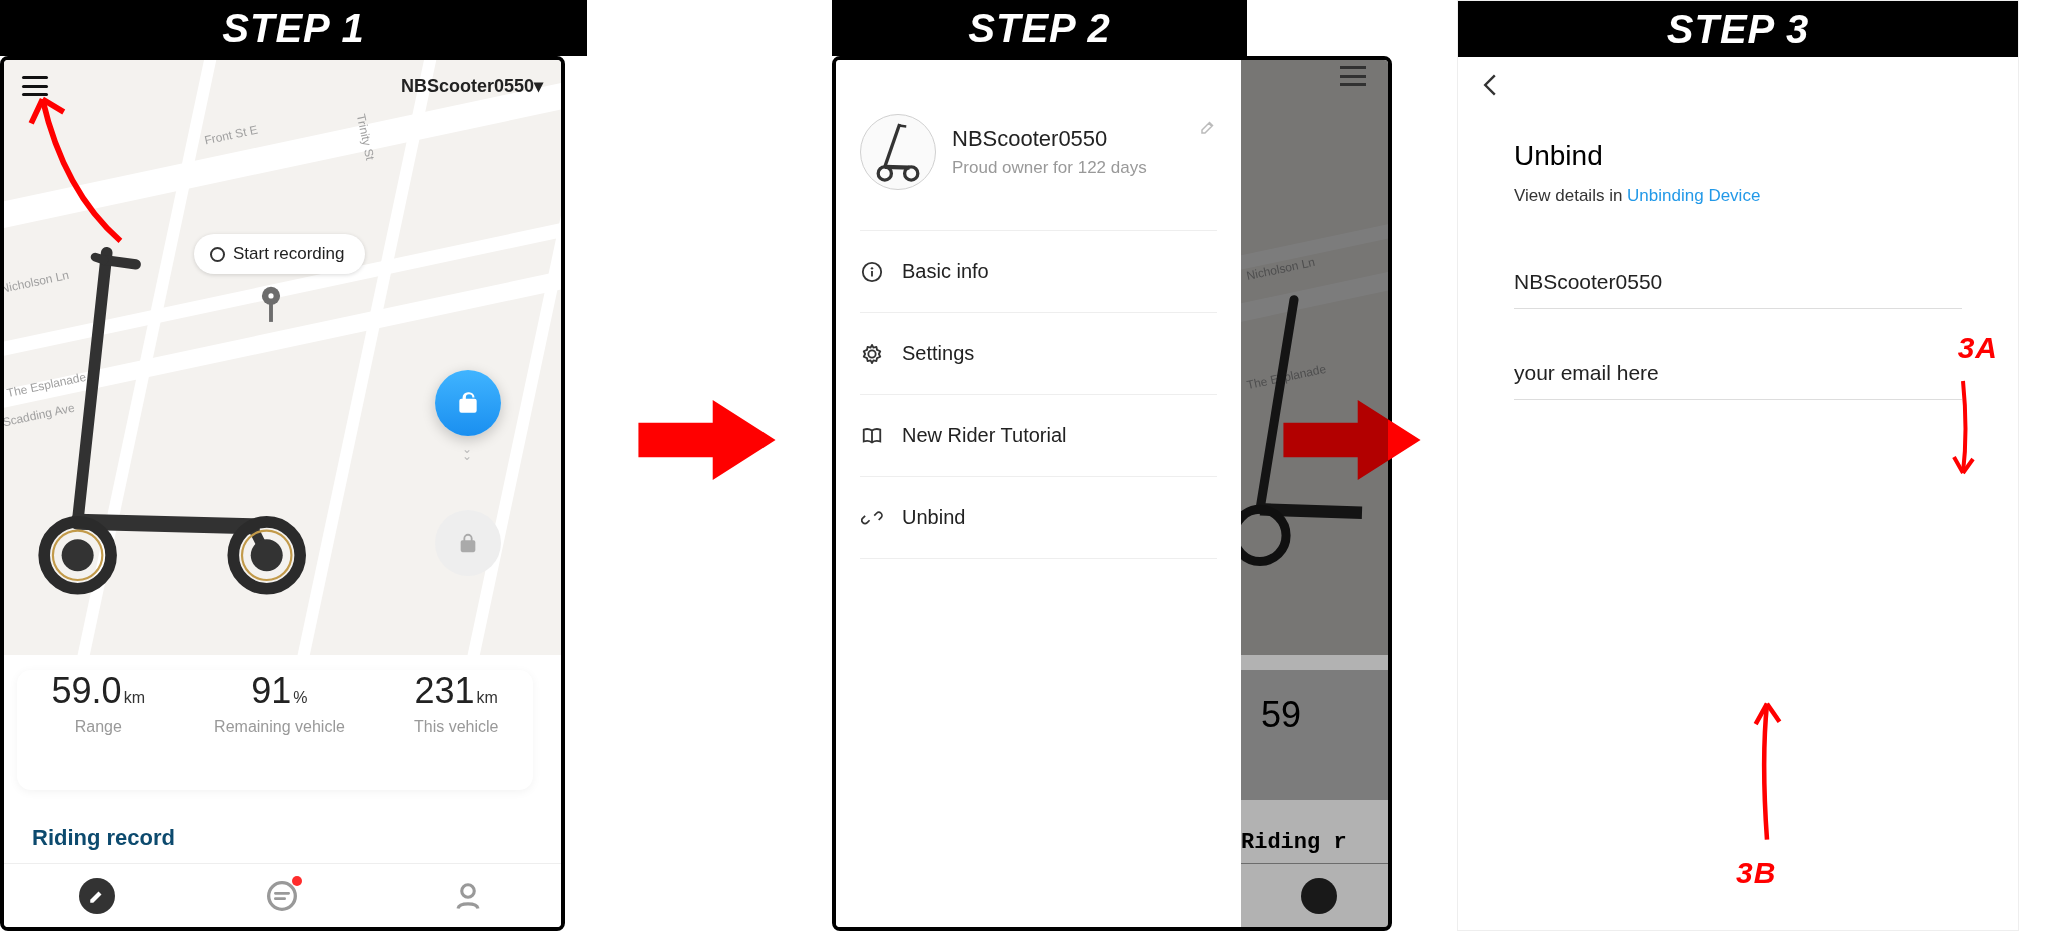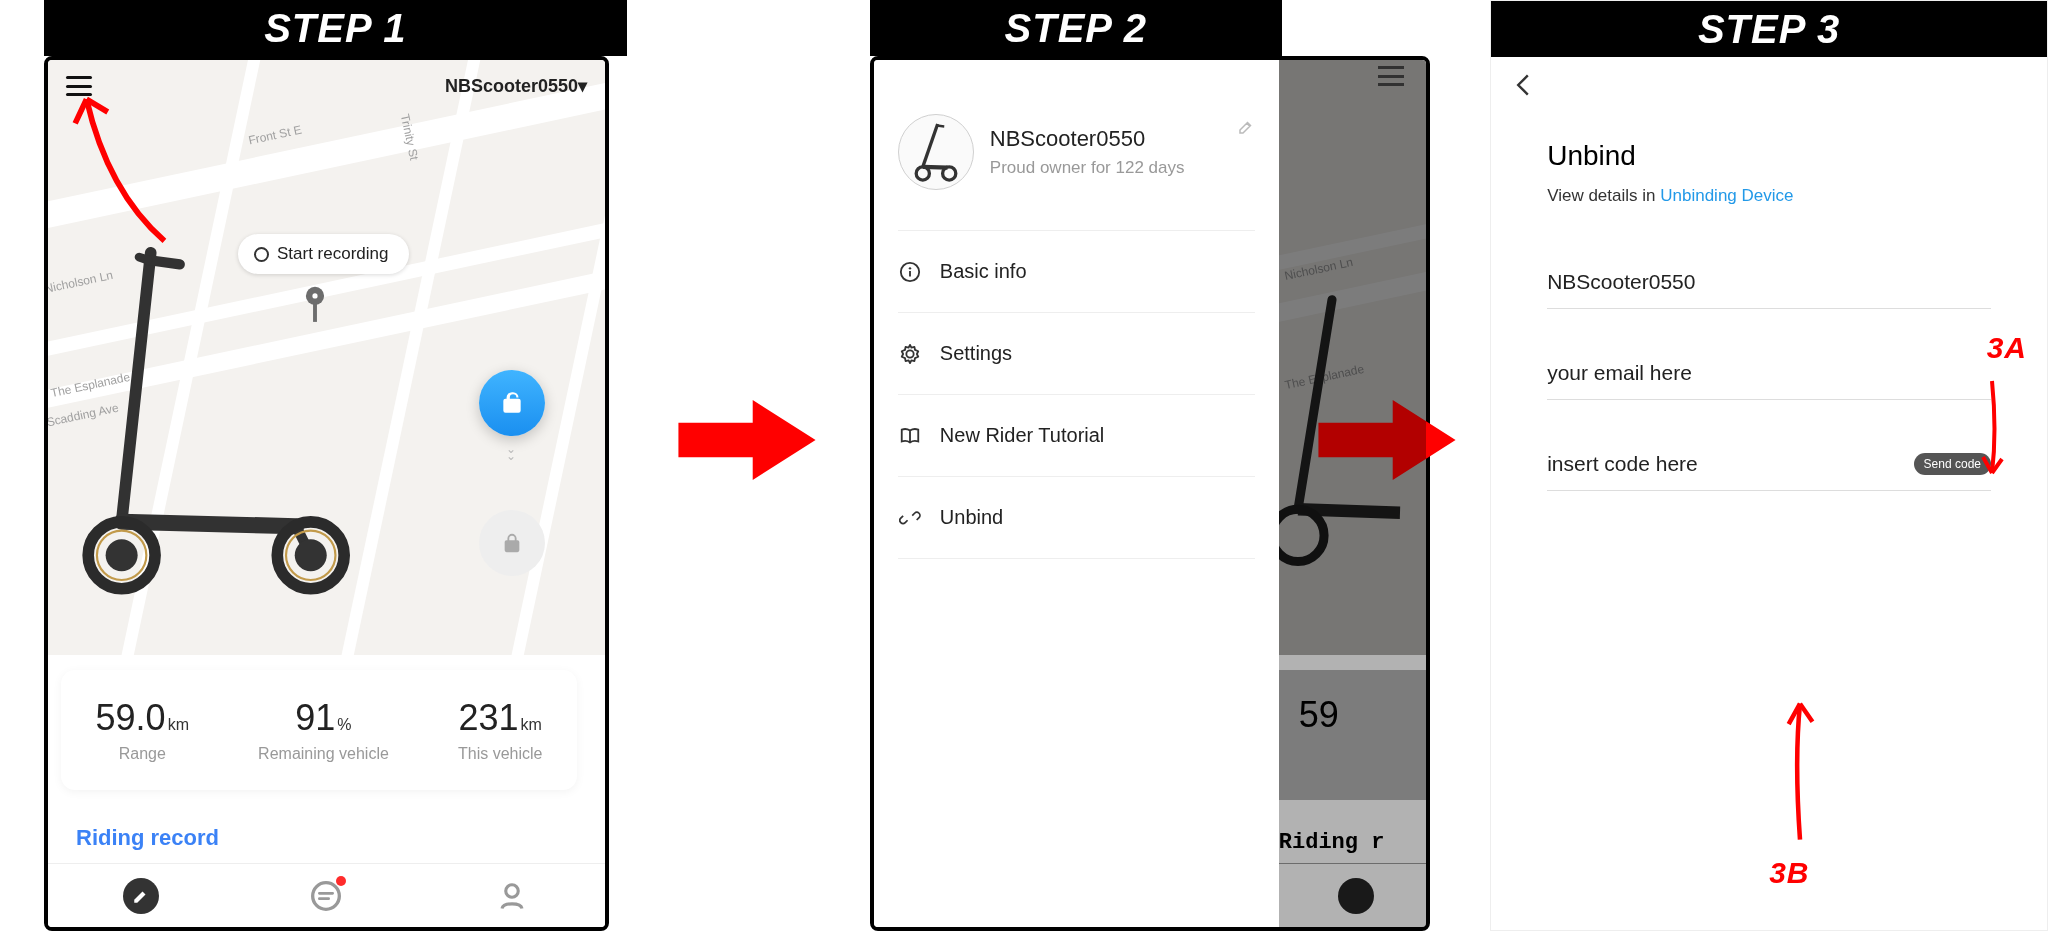--- a/index.html
+++ b/index.html
@@ -1,18 +1,18 @@
 <!DOCTYPE html>
 <html><head>
 <meta charset="utf-8">
 <style>
   * { box-sizing: border-box; margin: 0; padding: 0; font-family: -apple-system, BlinkMacSystemFont, "Segoe UI", Arial, sans-serif; }
   body { width: 2048px; height: 931px; background: #fff; display: flex; position: relative; }
   .panel { position: relative; height: 100%; }
-  .panel1 { width: 587px; margin-left: 44px; }
+  .panel1 { width: 587px; }
   .gap1 { width: 245px; position: relative; }
   .panel2 { width: 415px; }
   .gap2 { width: 210px; position: relative; }
   .panel3 { width: 562px; border: 1px solid #eee; }
 
   .step-banner { height: 56px; background: #000; color: #fff; display: flex; align-items: center; justify-content: center; font-size: 40px; font-weight: 700; font-style: italic; letter-spacing: 1px; font-family: Impact, "Arial Black", sans-serif; }
 
   .phone-frame { position: absolute; left: 0; top: 56px; width: 565px; bottom: 0; border: 4px solid #000; border-radius: 8px; overflow: hidden; background: #fff; }
 
   .p1-map { width: 100%; height: 595px; background: #f4f2ef; position: relative; overflow: hidden; }
@@ -27,27 +27,27 @@
   .start-rec { position: absolute; left: 190px; top: 174px; background: #fff; border-radius: 30px; padding: 10px 20px 10px 16px; font-size: 17px; color: #222; display: flex; align-items: center; gap: 8px; box-shadow: 0 1px 4px rgba(0,0,0,.15); cursor: pointer; }
   .start-rec::before { content: ""; width: 11px; height: 11px; border: 2px solid #333; border-radius: 50%; display: inline-block; }
 
   .scooter-svg { position: absolute; left: 30px; top: 170px; width: 320px; height: 380px; z-index: 5; }
 
   .lockbtn { position: absolute; width: 66px; height: 66px; border-radius: 50%; display:flex; align-items:center; justify-content:center; box-shadow: 0 4px 14px rgba(0,0,0,.2); cursor: pointer; }
   .lock-blue { right: 60px; top: 310px; background: linear-gradient(180deg,#40b4ff,#1a8ff0); color:#fff; }
   .lock-gray { right: 60px; top: 450px; background: #eee; color:#999; box-shadow: none; }
   .chevs { position: absolute; right: 89px; top: 386px; font-size: 12px; color: #bbb; line-height: 7px; text-align:center; }
 
-  .stats { position: absolute; top: 610px; left: 13px; right: 28px; height: 120px; background: #fff; border-radius: 14px; display: flex; justify-content: space-around; align-items: center; box-shadow: 0 2px 10px rgba(0,0,0,.05); }
+  .stats { position: absolute; top: 610px; left: 13px; right: 28px; height: 120px; background: #fff; border-radius: 14px; display: flex; justify-content: space-around; box-shadow: 0 2px 10px rgba(0,0,0,.05); }
   .stat { text-align: center; }
   .stat .val { font-size: 36px; font-weight: 500; color: #222; }
   .stat .unit { font-size: 16px; color: #333; margin-left: 2px; }
   .stat .lab { font-size: 16px; color: #999; margin-top: 6px; }
 
-  .riding-rec { position: absolute; top: 765px; left: 28px; font-size: 22px; font-weight: 600; color: #3b82f6; }
+  .riding-rec { position: absolute; top: 765px; left: 28px; font-size: 22px; font-weight: 600; color: #0c4a6e; }
   .rec-card { position: absolute; top: 820px; left: 28px; right: 28px; height: 90px; background: #fff; border-radius: 14px; display: flex; align-items:center; padding: 0 24px; gap: 26px; box-shadow:0 2px 10px rgba(0,0,0,.05); }
   .rec-card .pin-ico { width: 40px; height: 40px; color: #ddd; }
   .rec-card .txt { font-size: 21px; font-weight: 600; color:#333; line-height: 1.2; }
   .go-btn { margin-left: auto; width: 62px; height: 62px; border-radius: 50%; background: #222; color: #fff; display:flex; align-items:center; justify-content:center; font-size: 22px; font-weight: 900; font-style: italic; }
 
   .bnav { position: absolute; bottom: 0; left: 0; right: 0; height: 64px; background: #fff; border-top: 1px solid #eee; display:flex; justify-content: space-around; align-items: center; }
   .bnav .ico { width: 36px; height: 36px; display:flex; align-items:center; justify-content:center; color:#888; font-size:30px; position: relative; }
   .bnav .active { width:36px; height:36px; border-radius:50%; background:#333; color:#fff; }
   .red-dot { position:absolute; top:-2px; right:-2px; width:10px; height:10px; background:#ff2c2c; border-radius:50%; }
 
@@ -329,24 +329,20 @@
       <div class="p3-sub">
         <span>View details in </span><a href="#">Unbinding Device</a>
       </div>
 
       <div class="field">
         <span>NBScooter0550</span>
       </div>
       <div class="field">
         <input type="text" placeholder="your email here" style="">
       </div>
-      <div class="field">
-        <input type="text" placeholder="insert code here" style="">
-        <span class="send-code">Send code</span>
-      </div>
 
     </div>
   </div>
 
   <div class="label3" style="right:20px; top:330px;">3A</div>
   <svg class="red-arrow" style="right:40px; top:365px;" width="30" height="130" viewBox="0 0 30 100">
     <path d="M15 0 Q20 50 15 92" stroke="#ff0000" stroke-width="4" fill="none"></path>
     <path d="M15 92 L6 76 M15 92 L25 78" stroke="#ff0000" stroke-width="4" fill="none"></path>
   </svg>
 

